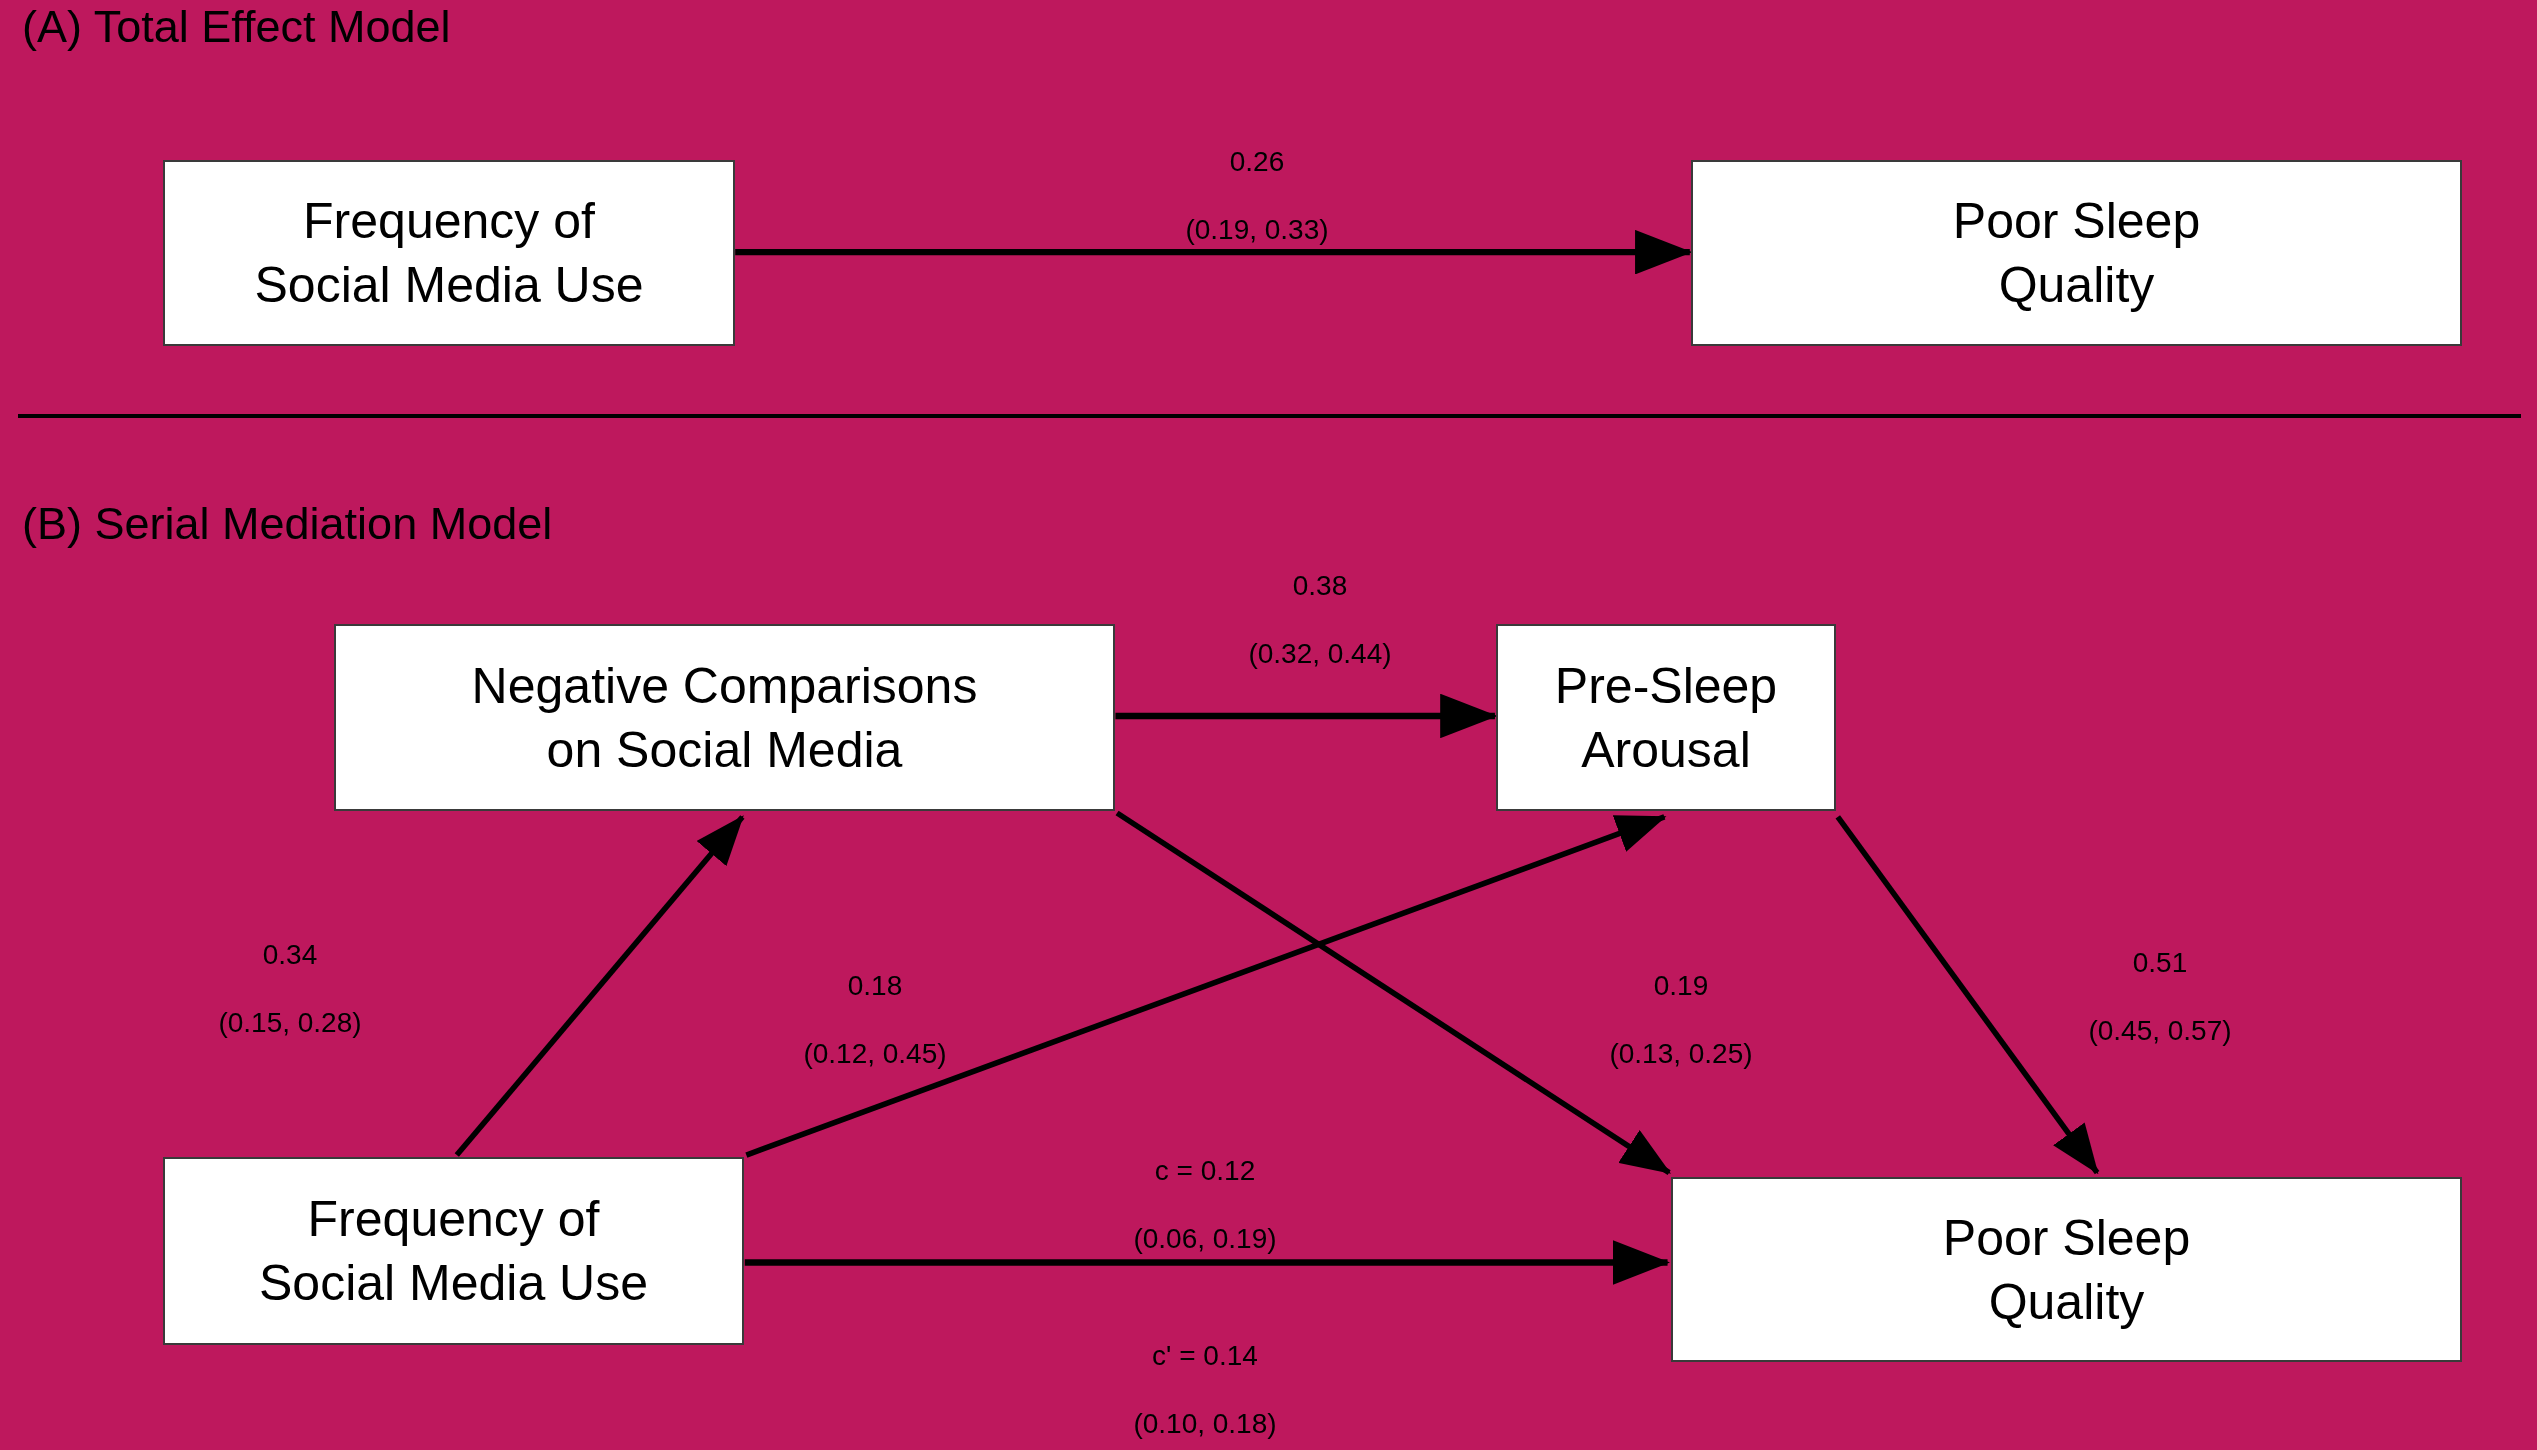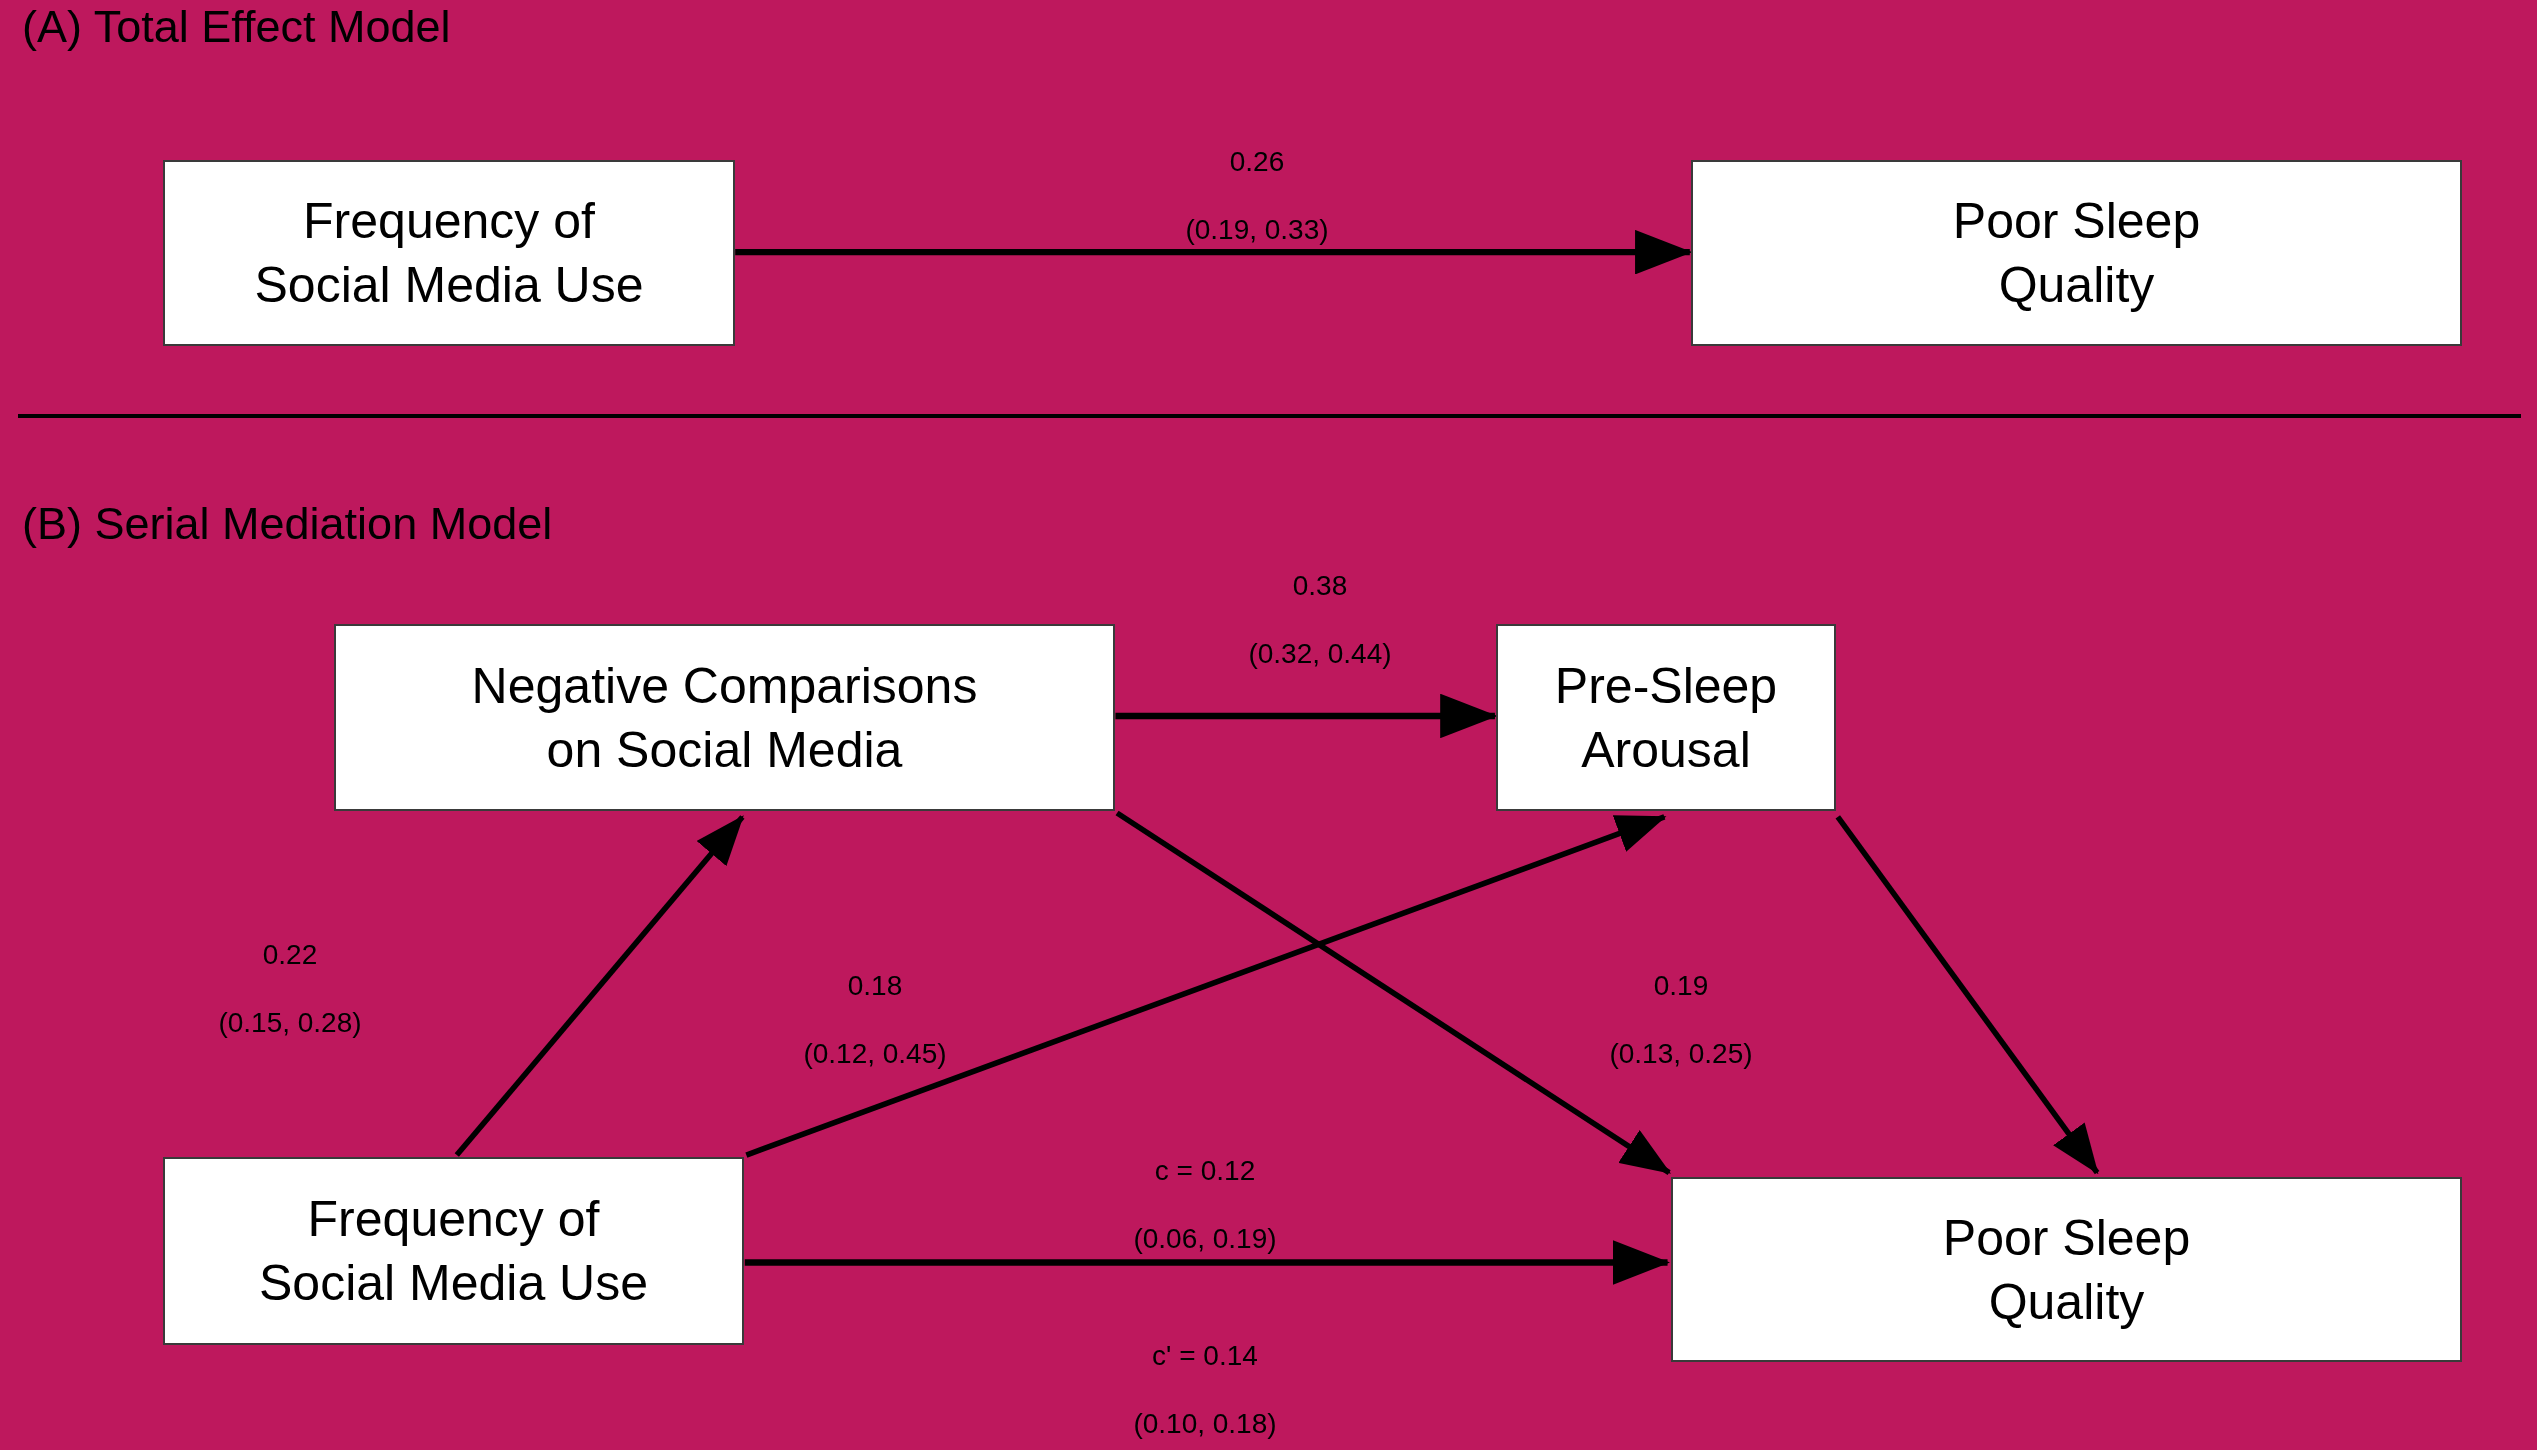--- a/index.html
+++ b/index.html
@@ -132,34 +132,38 @@
     <span class="node-label">Poor Sleep
 Quality</span>
   </div>
 
   <div class="edge-label" style="left:1153px; top:535px; width:334px;">
     <div>0.38</div>
     <div>(0.32, 0.44)</div>
   </div>
 
   <div class="edge-label" style="left:111px; top:904px; width:358px;">
-    <div>0.22</div>
+    <div>0.34</div>
     <div>(0.15, 0.28)</div>
   </div>
 
   <div class="edge-label" style="left:696px; top:935px; width:358px;">
     <div>0.18</div>
     <div>(0.12, 0.45)</div>
   </div>
 
   <div class="edge-label" style="left:1502px; top:935px; width:358px;">
     <div>0.19</div>
     <div>(0.13, 0.25)</div>
   </div>
 
+  <div class="edge-label" style="left:1981px; top:912px; width:358px;">
+    <div>0.51</div>
+    <div>(0.45, 0.57)</div>
+  </div>
 
   <div class="edge-label" style="left:1026px; top:1120px; width:358px;">
     <div>c = 0.12</div>
     <div>(0.06, 0.19)</div>
   </div>
 
   <div class="edge-label" style="left:1026px; top:1305px; width:358px;">
     <div>c' = 0.14</div>
     <div>(0.10, 0.18)</div>
   </div>

